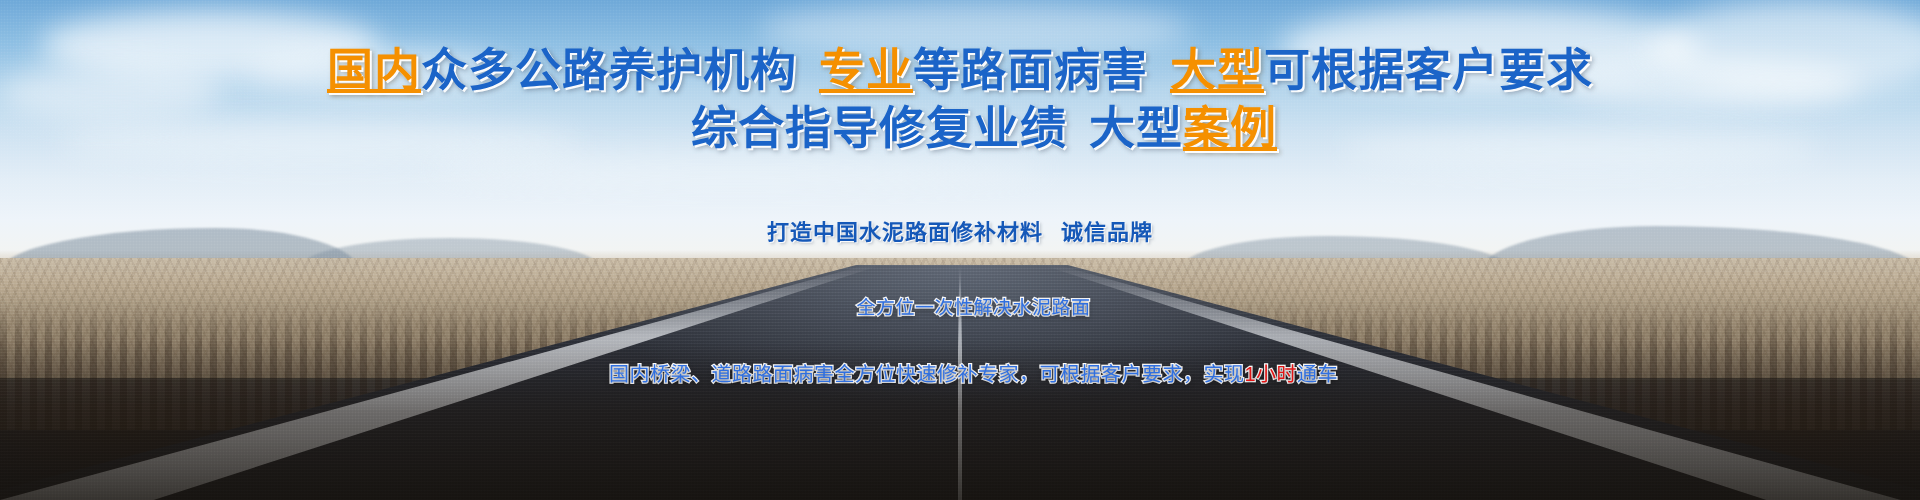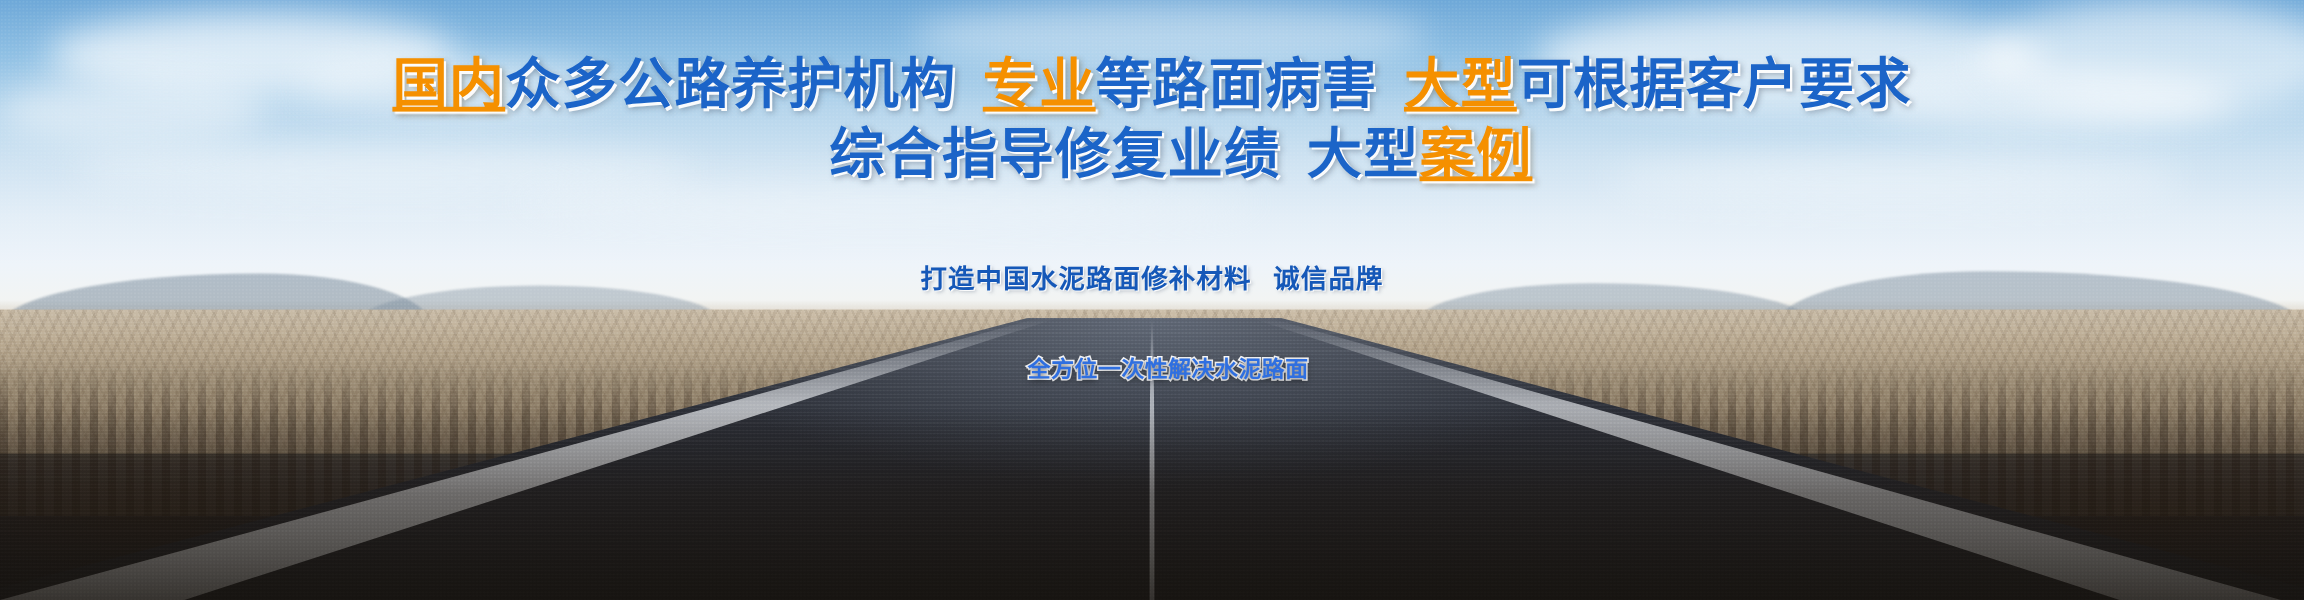--- a/index.html
+++ b/index.html
@@ -158,21 +158,21 @@
     position:absolute;left:0;right:0;
     color:#1558b8;font-weight:700;font-size:22px;letter-spacing:1px;white-space:nowrap;
     text-shadow:1px 1px 0 rgba(255,255,255,.9), 2px 2px 3px rgba(90,100,120,.35);
   }
   .sub1{top:192px;margin-top:22px;}
   .sub2{top:226px;}
   .subgap{display:inline-block;width:18px;}
 
   
   .bot{
-    position:absolute;left:0;right:0;white-space:nowrap;font-weight:700;letter-spacing:.5px;margin-left:27px;
+    position:absolute;left:0;right:0;white-space:nowrap;font-weight:400;letter-spacing:.5px;margin-left:27px;
   }
   .bot1{top:292px;font-size:19px;}
   .bot2{top:318px;font-size:32px;}
   .bot3{top:358px;font-size:20px;}
 
   .o-blue{
     color:#2f6fe0;
     -webkit-text-stroke:3px #ffffff;
     paint-order:stroke fill;
     text-shadow:0 2px 5px rgba(0,0,0,.55);
@@ -238,15 +238,18 @@
 
     <div class="sub sub1">
       <span>打造中国水泥路面修补材料</span><span class="subgap"></span><span>诚信品牌</span>
     </div>
 
     <div class="bot bot1">
       <span class="o-blue">全方位一次性解决水泥路面</span>
     </div>
 
 
+    <div class="bot bot3">
+      <span class="o-blue">国内桥梁、道路路面病害全方位快速修补专家，可根据客户要求，实现</span><span class="o-red">1小时</span><span class="o-blue">通车</span>
+    </div>
 
   </div>
 </div>
 
 </body></html>

